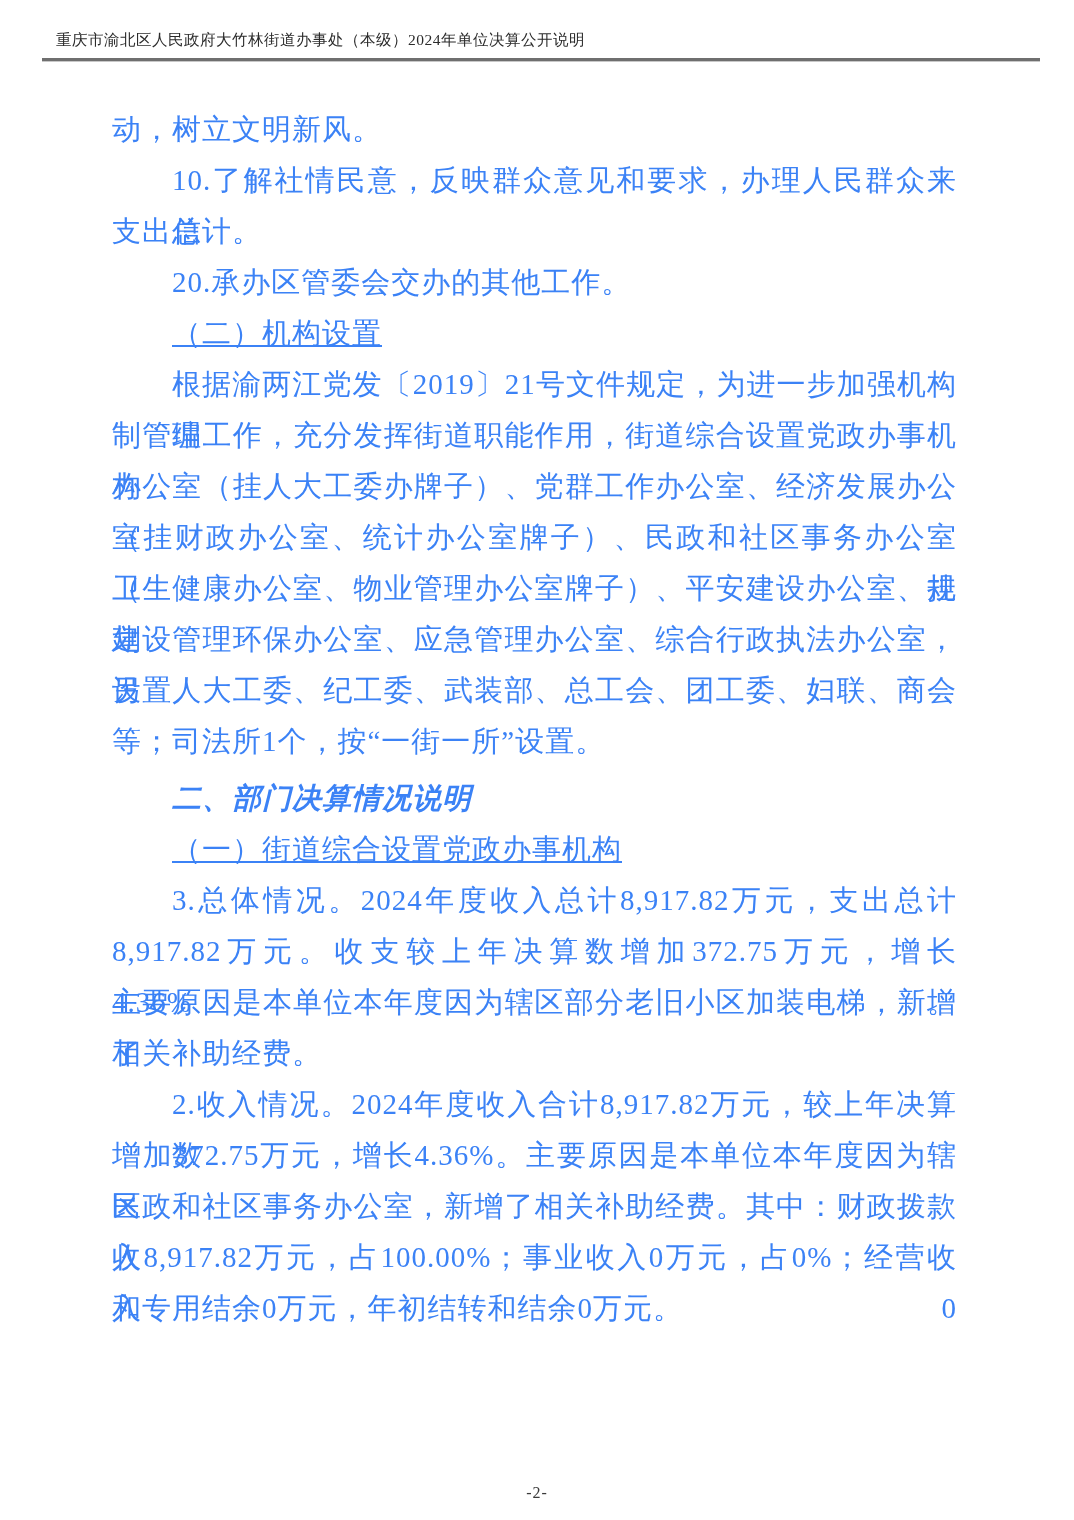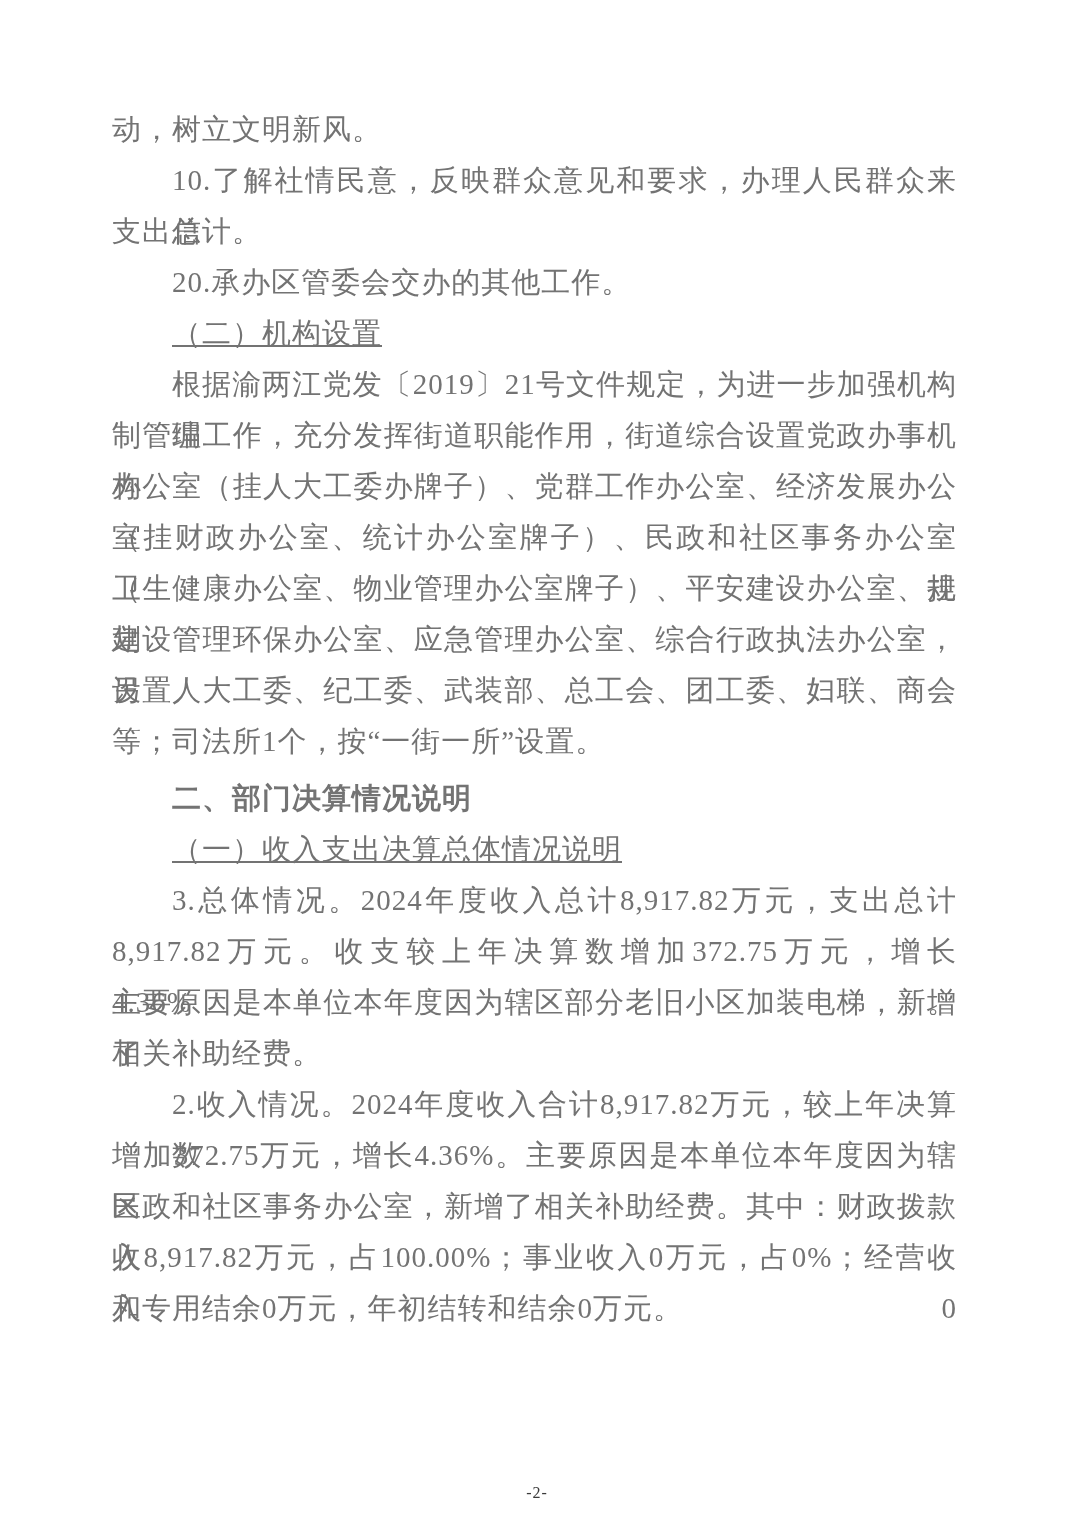--- a/index.html
+++ b/index.html
@@ -43,39 +43,40 @@
     top: 104px;
     left: 112px;
     width: 845px;
   }
   .line {
     font-size: 29px;
     height: 51px;
     line-height: 51px;
     letter-spacing: 1px;
     white-space: nowrap;
-    color: #737373;
+    color: #3b82f6;
   }
   .line.just {
     white-space: normal;
     text-align: justify;
     text-align-last: justify;
     text-justify: inter-character;
   }
   .line.indent {
     padding-left: 60px;
   }
   .line.heading-kai {
     font-weight: 500;
     text-decoration: underline;
   }
   .line.heading-bold {
     font-family: "Liberation Sans", sans-serif;
     font-weight: bold;
     margin-top: 6px;
+    font-style: italic;
   }
   
   .footer {
     position: absolute;
     left: 0;
     right: 0;
     bottom: 18px;
     text-align: center;
   }
   .page-number {
@@ -83,37 +84,41 @@
     color: #3a3a3a;
     letter-spacing: 1px;
     font-family: "Liberation Serif", serif;
   }
 </style>
 </head>
 <body>
 
 <div class="page">
 
+  <div class="header">
+    <span class="header-title">重庆市渝北区人民政府大竹林街道办事处（本级）2024年单位决算公开说明</span>
+    <div class="header-rule"></div>
+  </div>
 
   <div class="doc-body">
       <div class="line">动，树立文明新风。</div>
       <div class="line indent just">10.了解社情民意，反映群众意见和要求，办理人民群众来信</div>
       <div class="line">支出总计。</div>
       <div class="line indent">20.承办区管委会交办的其他工作。</div>
       <div class="line indent heading-kai">（二）机构设置</div>
       <div class="line indent just">根据渝两江党发〔2019〕21号文件规定，为进一步加强机构编</div>
       <div class="line just">制管理工作，充分发挥街道职能作用，街道综合设置党政办事机构</div>
       <div class="line just">办公室（挂人大工委办牌子）、党群工作办公室、经济发展办公室</div>
       <div class="line just">（挂财政办公室、统计办公室牌子）、民政和社区事务办公室（挂</div>
       <div class="line just">卫生健康办公室、物业管理办公室牌子）、平安建设办公室、规划</div>
       <div class="line just">建设管理环保办公室、应急管理办公室、综合行政执法办公室，另</div>
       <div class="line just">设置人大工委、纪工委、武装部、总工会、团工委、妇联、商会</div>
       <div class="line">等；司法所1个，按“一街一所”设置。</div>
       <div class="line indent heading-bold">二、部门决算情况说明</div>
-      <div class="line indent heading-kai">（一）收入支出决算总体情况说明</div>
+      <div class="line indent heading-kai">（一）街道综合设置党政办事机构</div>
       <div class="line indent just">3.总体情况。2024年度收入总计8,917.82万元，支出总计</div>
       <div class="line just">8,917.82万元。收支较上年决算数增加372.75万元，增长4.36%。</div>
       <div class="line just">主要原因是本单位本年度因为辖区部分老旧小区加装电梯，新增了</div>
       <div class="line">相关补助经费。</div>
       <div class="line indent just">2.收入情况。2024年度收入合计8,917.82万元，较上年决算数</div>
       <div class="line just">增加372.75万元，增长4.36%。主要原因是本单位本年度因为辖区</div>
       <div class="line just">民政和社区事务办公室，新增了相关补助经费。其中：财政拨款收</div>
       <div class="line just">入8,917.82万元，占100.00%；事业收入0万元，占0%；经营收入0</div>
       <div class="line">和专用结余0万元，年初结转和结余0万元。</div>
     </div>

